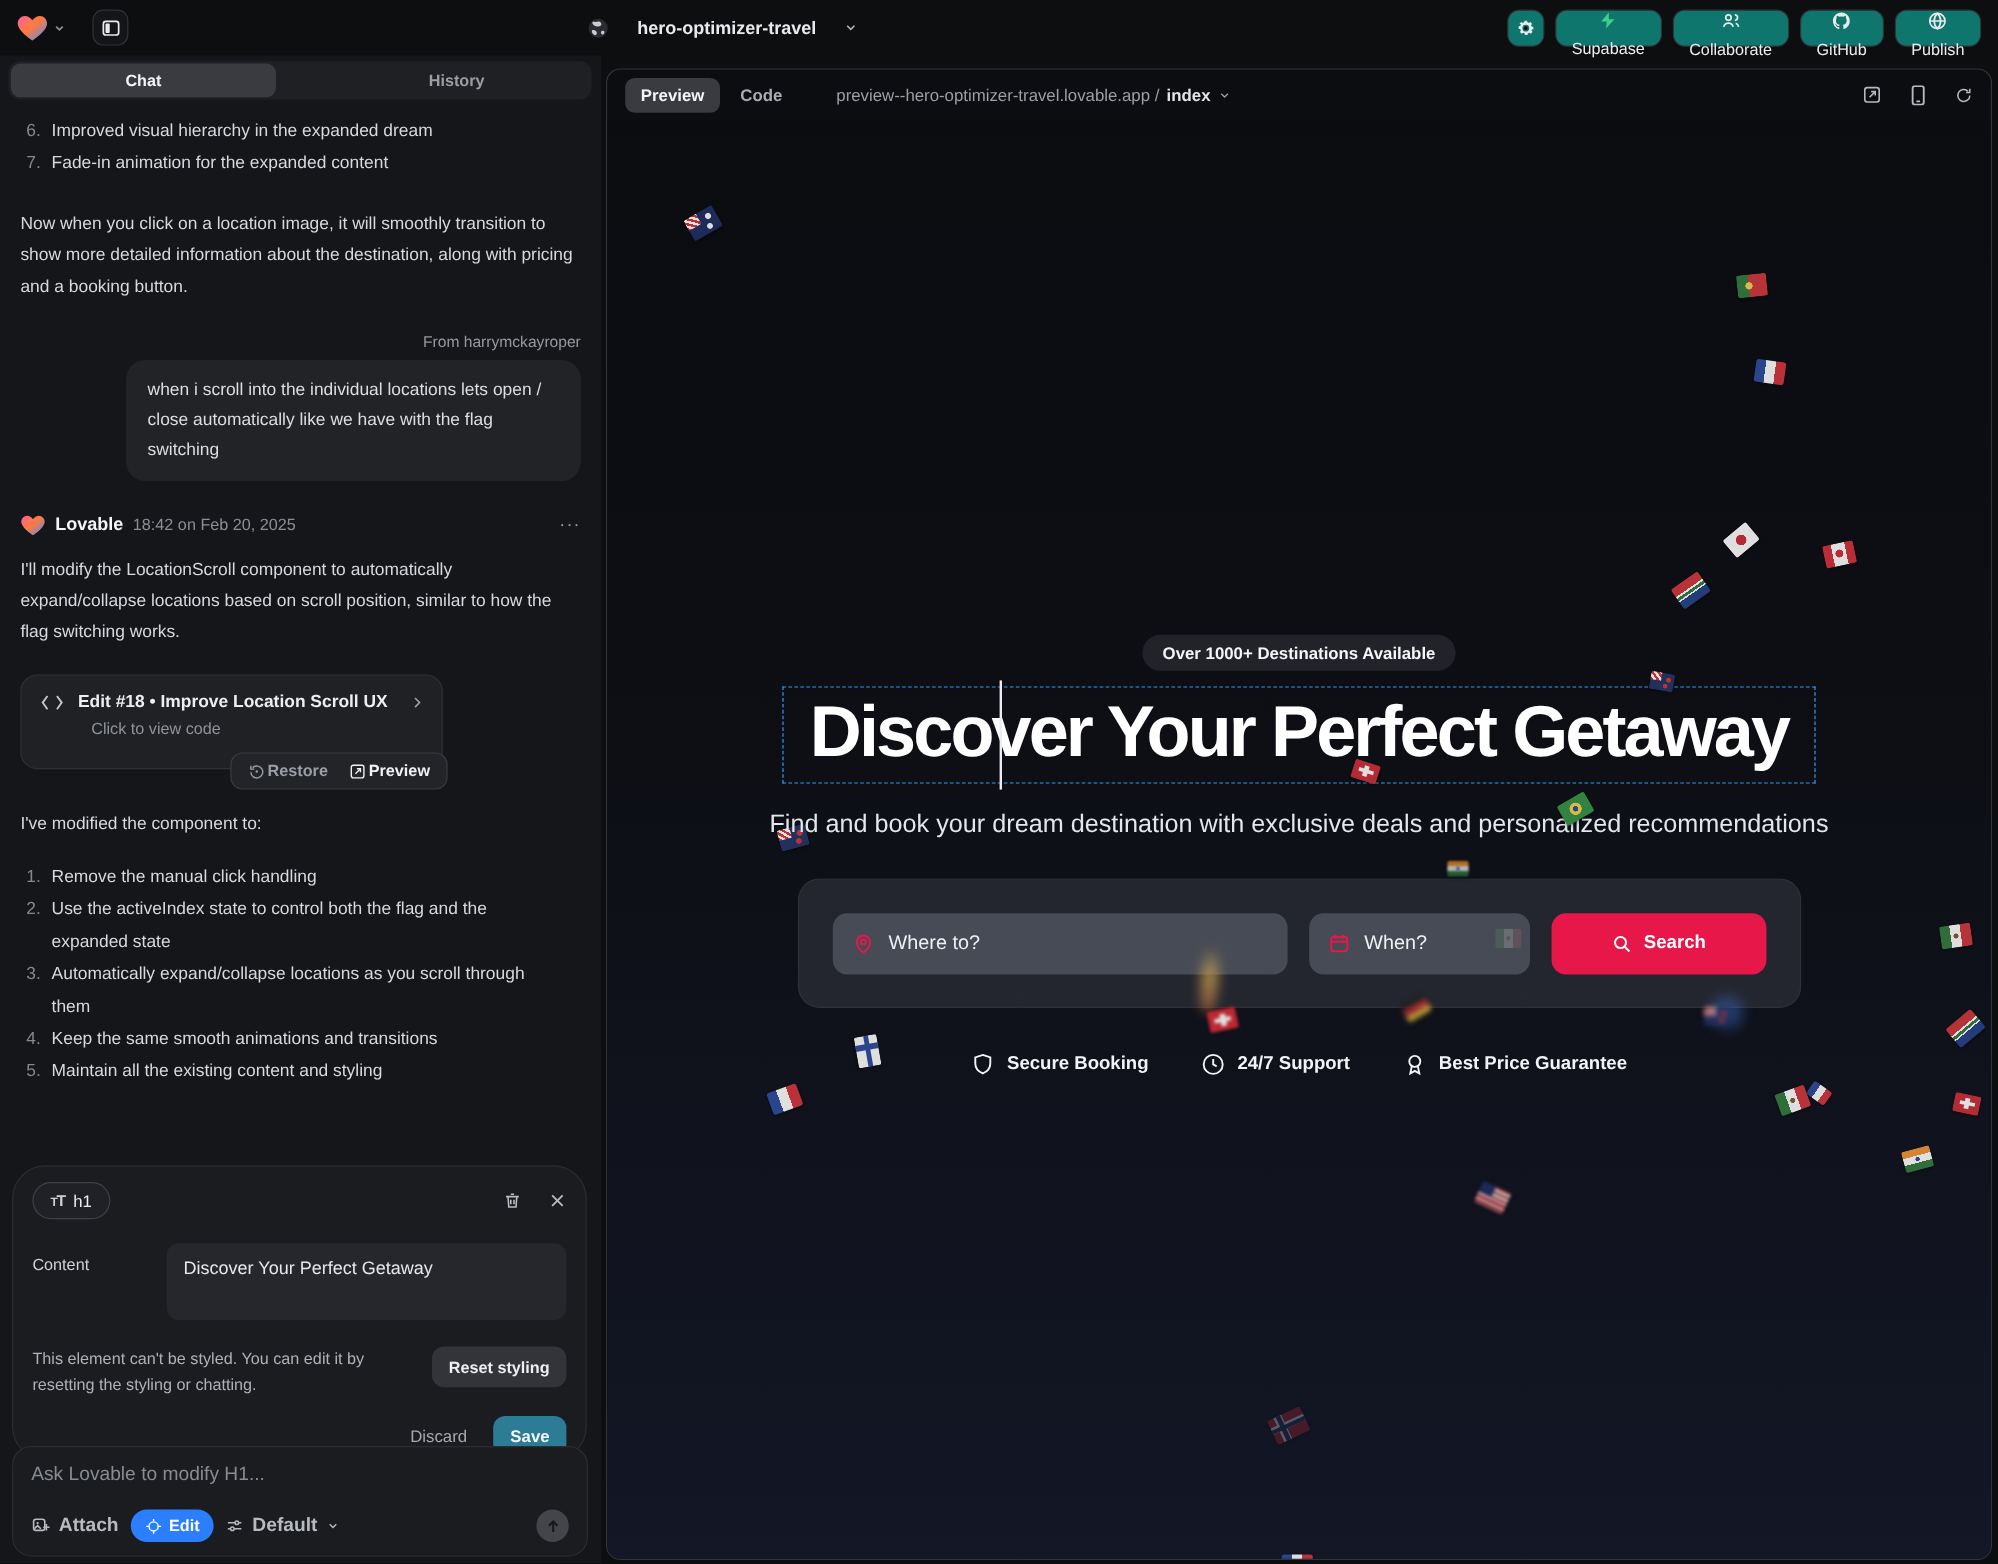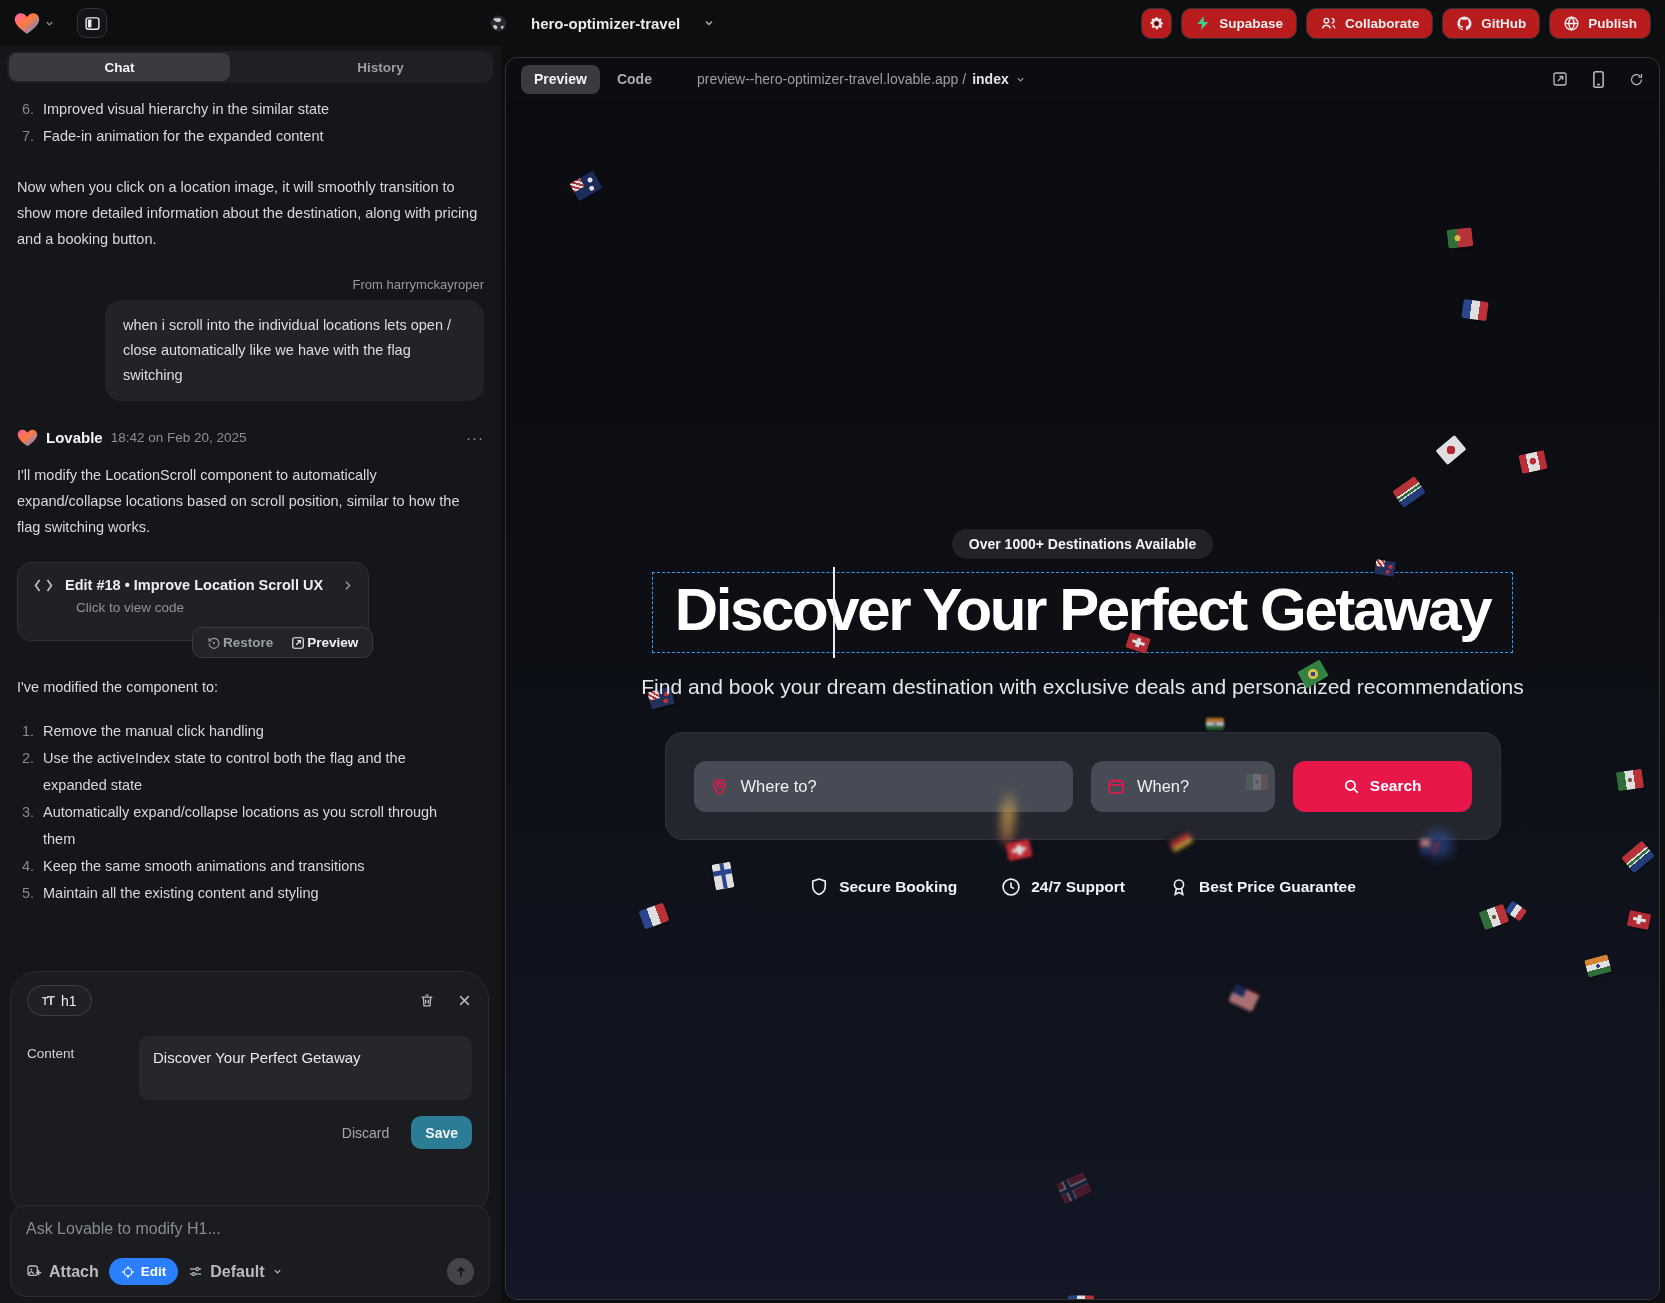--- a/index.html
+++ b/index.html
@@ -6,21 +6,21 @@
   html,body { width:1665px; height:1303px; background:#0d0e10; font-family:"Liberation Sans",sans-serif; color:#e8eaee; overflow:hidden; }
   .app { position:relative; width:1665px; height:1303px; background:#0d0e10; }
 
   
   .topbar { position:absolute; top:0; left:0; right:0; height:46px; display:flex; align-items:center; padding:0 14px; background:#0d0e10; }
   .logo-wrap { display:flex; align-items:center; gap:4px; }
   .icon-btn-sq { width:30px; height:30px; border:1px solid #313238; border-radius:9px; background:#141518; display:flex; align-items:center; justify-content:center; }
   .toggle-btn { margin-left:22px; }
   .proj { position:absolute; left:489px; display:flex; align-items:center; gap:23px; font-size:15px; font-weight:700;justify-content:center; }
   .tb-right { margin-left:auto; display:flex; align-items:center; gap:9px; }
-  .tb-btn { height:31px; display:flex; align-items:center; gap:8px; padding:0 13px; border:1px solid #313238; border-radius:10px; background:#b91c1c; font-size:13.5px; font-weight:700; color:#ecedf0; cursor:pointer; }
+  .tb-btn { height:31px; display:flex; align-items:center; gap:8px; padding:0 13px; border:1px solid #313238; border-radius:10px; background:#0f766e; font-size:13.5px; font-weight:400; color:#ecedf0; cursor:pointer;flex-direction:column; }
   .gear-btn { width:31px; padding:0; justify-content:center; }
 
   
   .sidebar { position:absolute; left:0; top:46px; width:501px; bottom:0; background:#151619; }
   .tabs { position:absolute; left:7px; right:8px; top:5px; height:32px; background:#1f2024; border-radius:10px; display:flex; padding:2px;gap:40px; }
   .tab { flex:1; display:flex; align-items:center; justify-content:center; font-size:13.5px; font-weight:600; color:#9a9da4; border-radius:8px; cursor:pointer; }
   .tab.active { background:#3a3b40; color:#f2f3f6; }
   .chat { position:absolute; left:0; right:0; top:37px; height:864px; overflow:hidden; padding:0 17px; font-size:14.5px; color:#d7d9de; }
   .num-list { list-style:none; margin-top:13px; }
   .num-list li { display:flex; gap:9px; line-height:27px; }
@@ -213,21 +213,21 @@
     <div class="tabs">
       <div class="tab active">Chat</div>
       <div class="tab">History</div>
     </div>
 
     <div class="chat">
       <ol class="num-list">
 
       <li>
             <span class="num">6.</span>
-            <span>Improved visual hierarchy in the similar state</span>
+            <span>Improved visual hierarchy in the expanded dream</span>
           </li>
           <li>
             <span class="num">7.</span>
             <span>Fade-in animation for the expanded content</span>
           </li>
         </ol>
       <p class="para">Now when you click on a location image, it will smoothly transition to show more detailed information about the destination, along with pricing and a booking button.</p>
       <div class="from-label">From harrymckayroper</div>
       <div class="user-bubble">when i scroll into the individual locations lets open / close automatically like we have with the flag switching</div>
 
@@ -334,20 +334,24 @@
             <svg width="15" height="15" viewBox="0 0 24 24" fill="none" stroke="#b9bcc2" stroke-width="2.4">
                 <line x1="5" y1="5" x2="19" y2="19"></line>
                 <line x1="19" y1="5" x2="5" y2="19"></line>
               </svg>
           </span>
         </div>
       </div>
       <div class="ec-row">
         <div class="content-label">Content</div>
         <div class="content-box">Discover Your Perfect Getaway</div>
+      </div>
+      <div class="ec-note-row">
+        <div class="ec-note">This element can't be styled. You can edit it by resetting the styling or chatting.</div>
+        <button class="reset-btn">Reset styling</button>
       </div>
       <div class="ec-foot">
         <span class="discard-btn">Discard</span>
         <button class="save-btn">Save</button>
       </div>
     </div>
 
     <div class="composer">
       <div class="composer-input">Ask Lovable to modify H1...</div>
       <div class="composer-row">

